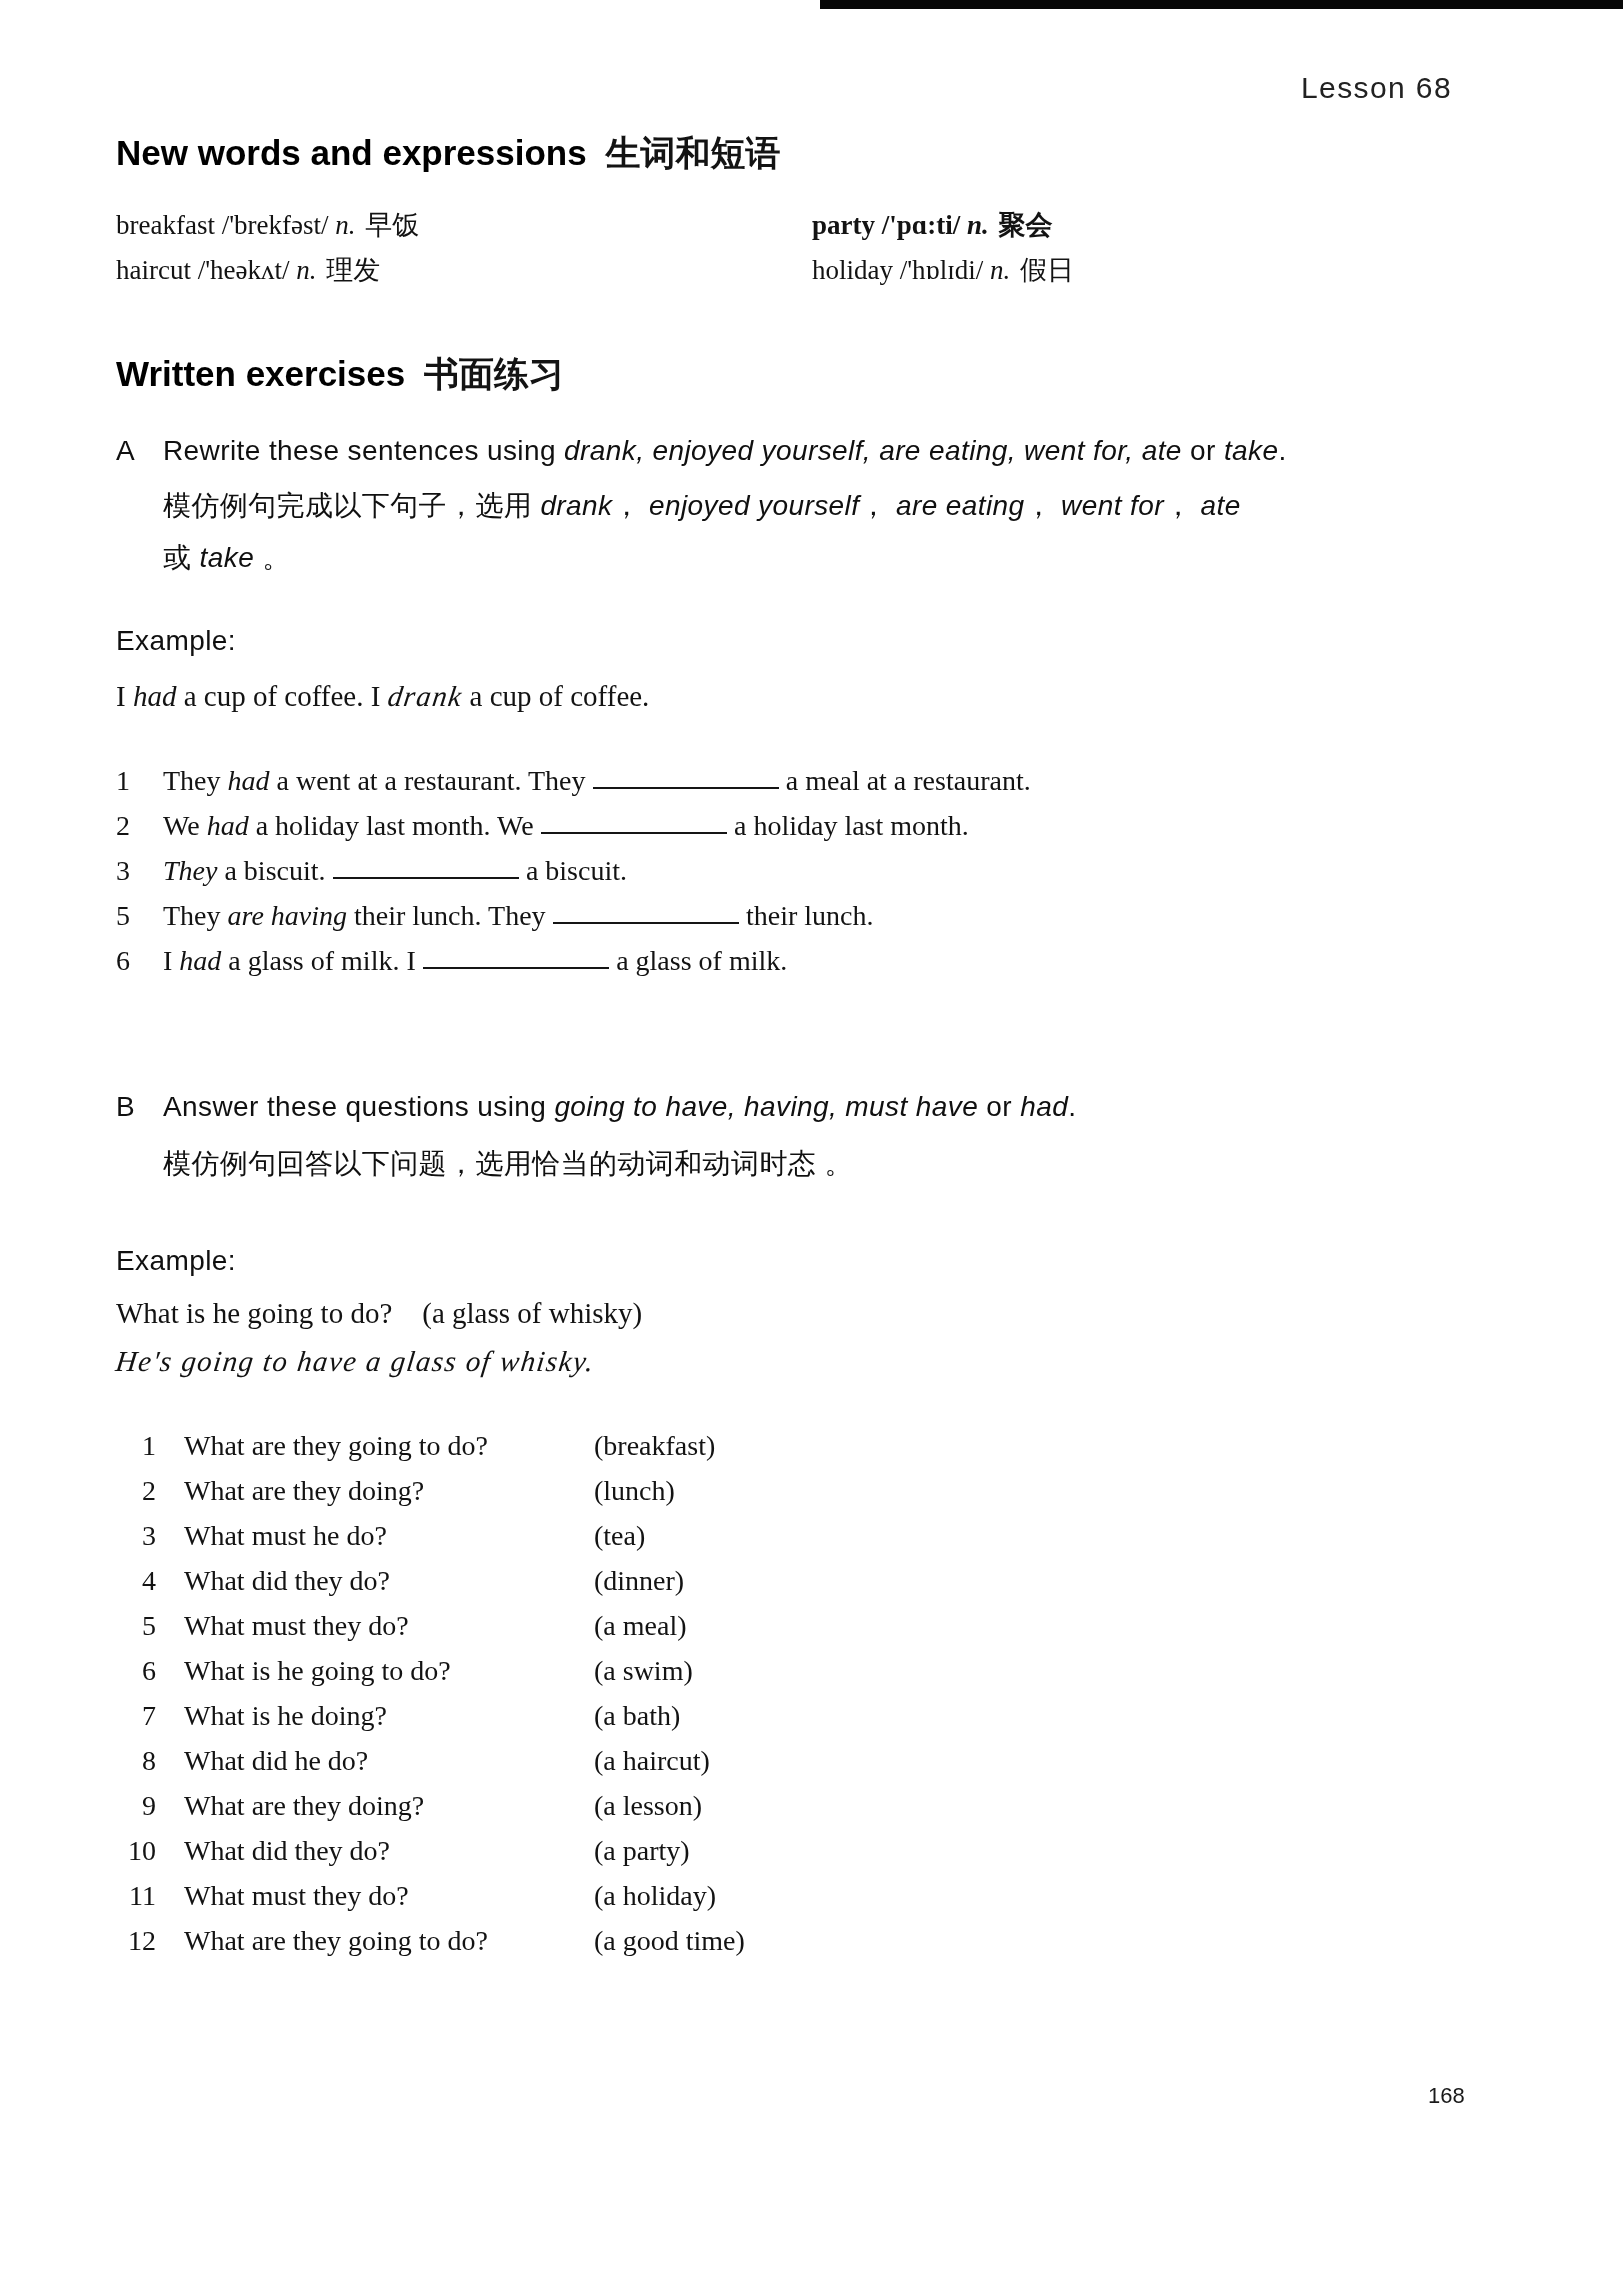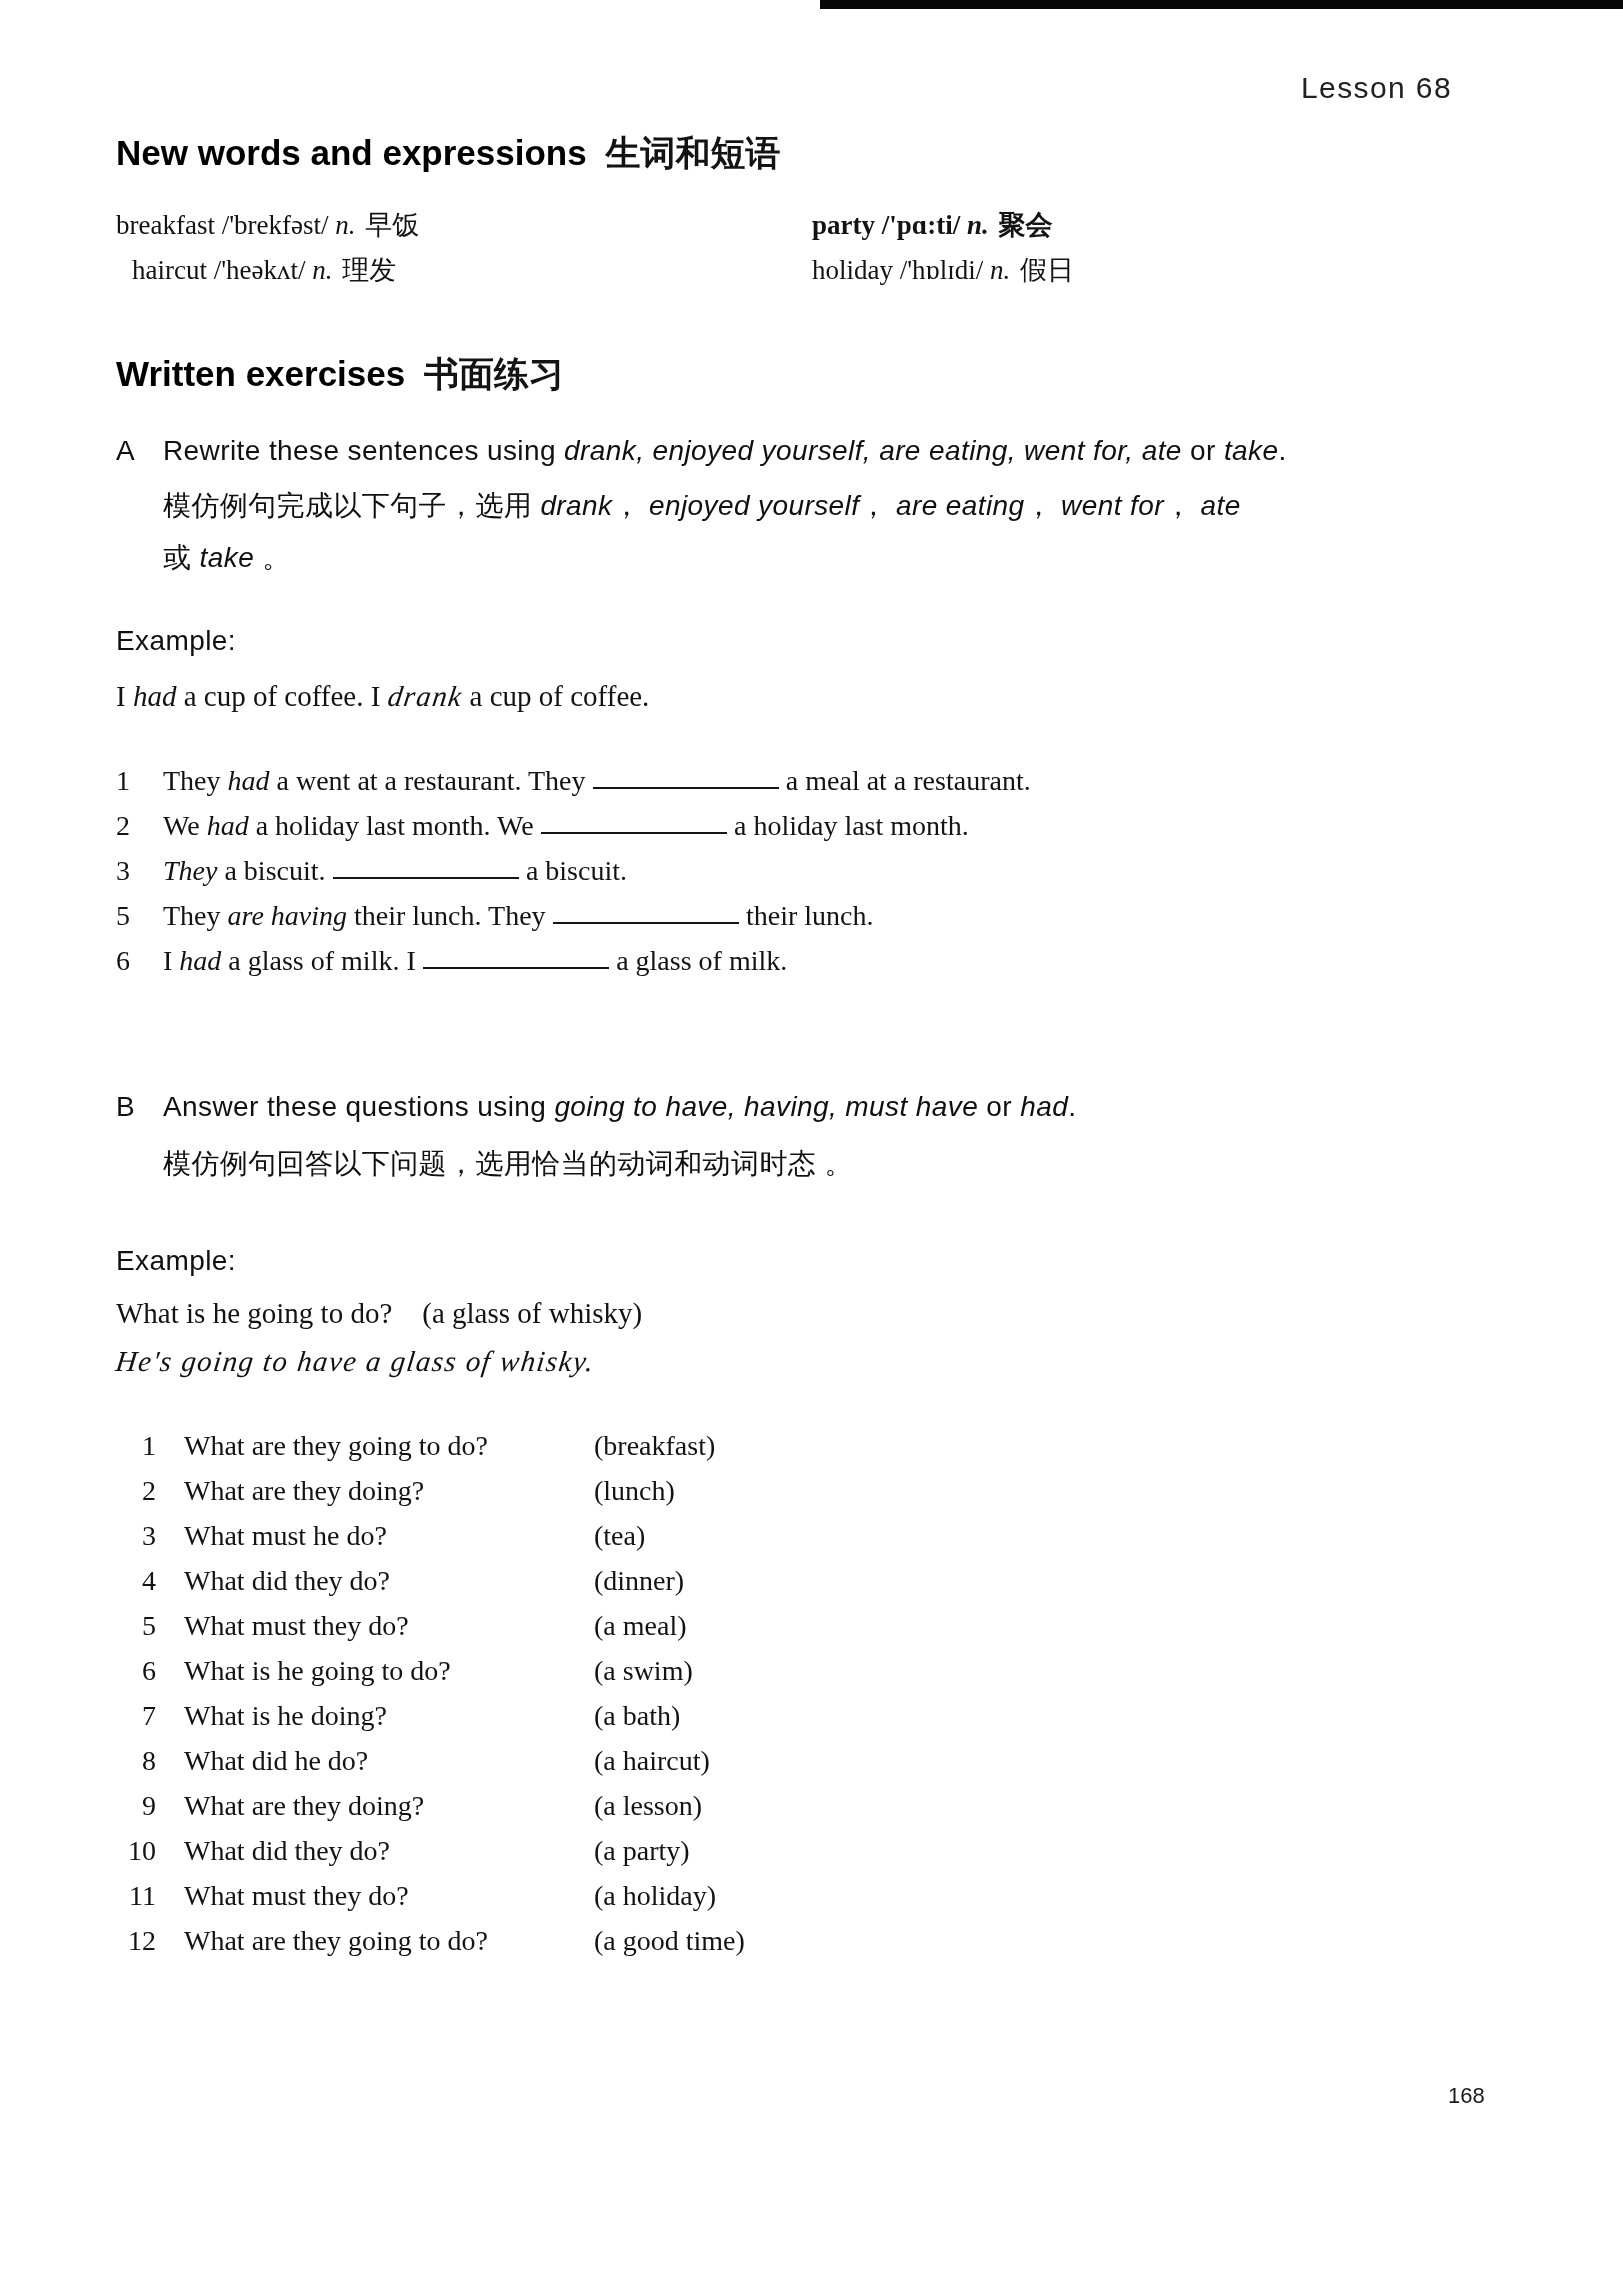--- a/index.html
+++ b/index.html
@@ -50,21 +50,21 @@
   .seg-em{font-style:italic;}
   .seg-plain{font-style:normal;}
   .seg-hand{font-style:italic;display:inline-block;transform:skewX(-8deg);letter-spacing:1.4px;}
   .seg-blank{
     display:inline-block;width:186px;height:2.9px;
     border-bottom:2.2px solid #151515;margin:0 7.2px;vertical-align:1.4px;
   }
   .handline{font-style:italic;transform:skewX(-7deg);transform-origin:left bottom;letter-spacing:1.4px;display:inline-block;}
   .ex-prompt{margin-left:30px;}
 
-  .pagenum{font-family:"Liberation Sans","DejaVu Sans",sans-serif;font-size:22px;color:#1a1a1a;margin-left:20px;}
+  .pagenum{font-family:"Liberation Sans","DejaVu Sans",sans-serif;font-size:22px;color:#1a1a1a;}
 </style>
 </head>
 <body>
 
 <div class="page">
 
   <div class="edge-bar"></div>
 
   <div class="abs lesson" style="top:71px;left:1301px;">Lesson 68</div>
 
@@ -72,21 +72,21 @@
     <span class="h-en">New words and expressions</span>
     <span class="h-zh">生词和短语</span>
   </div>
 
   <div class="abs vocab" style="top:207px;left:116px;">
     <span>breakfast</span>
     <span>/'brekfəst/</span>
     <span class="v-pos">n.</span>
     <span class="v-zh">早饭</span>
   </div>
-  <div class="abs vocab" style="top:252px;left:132px;">
+  <div class="abs vocab" style="top:252px;left:116px;">
     <span>haircut</span>
     <span>/'heəkʌt/</span>
     <span class="v-pos">n.</span>
     <span class="v-zh">理发</span>
   </div>
   <div class="abs vocab" style="top:207px;left:812px;font-weight:bold;">
     <span>party</span>
     <span>/'pɑ:ti/</span>
     <span class="v-pos">n.</span>
     <span class="v-zh">聚会</span>

